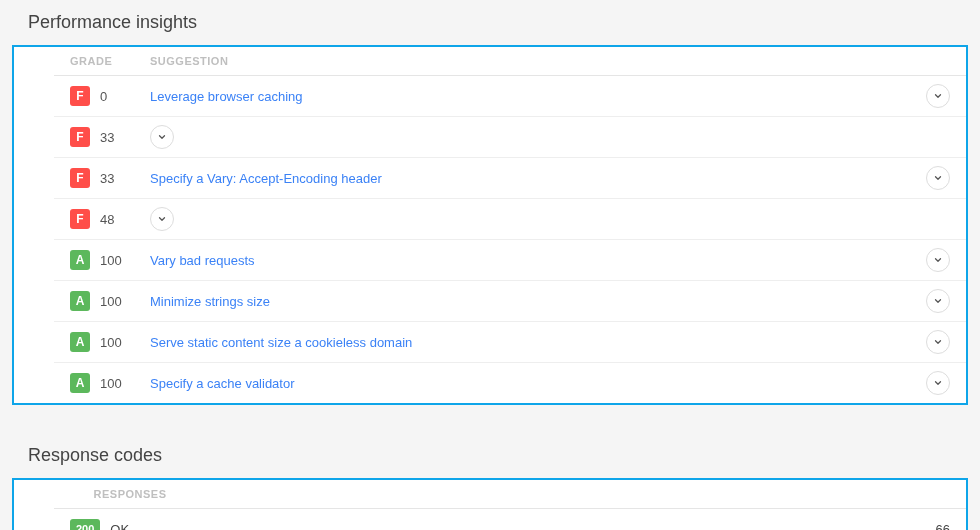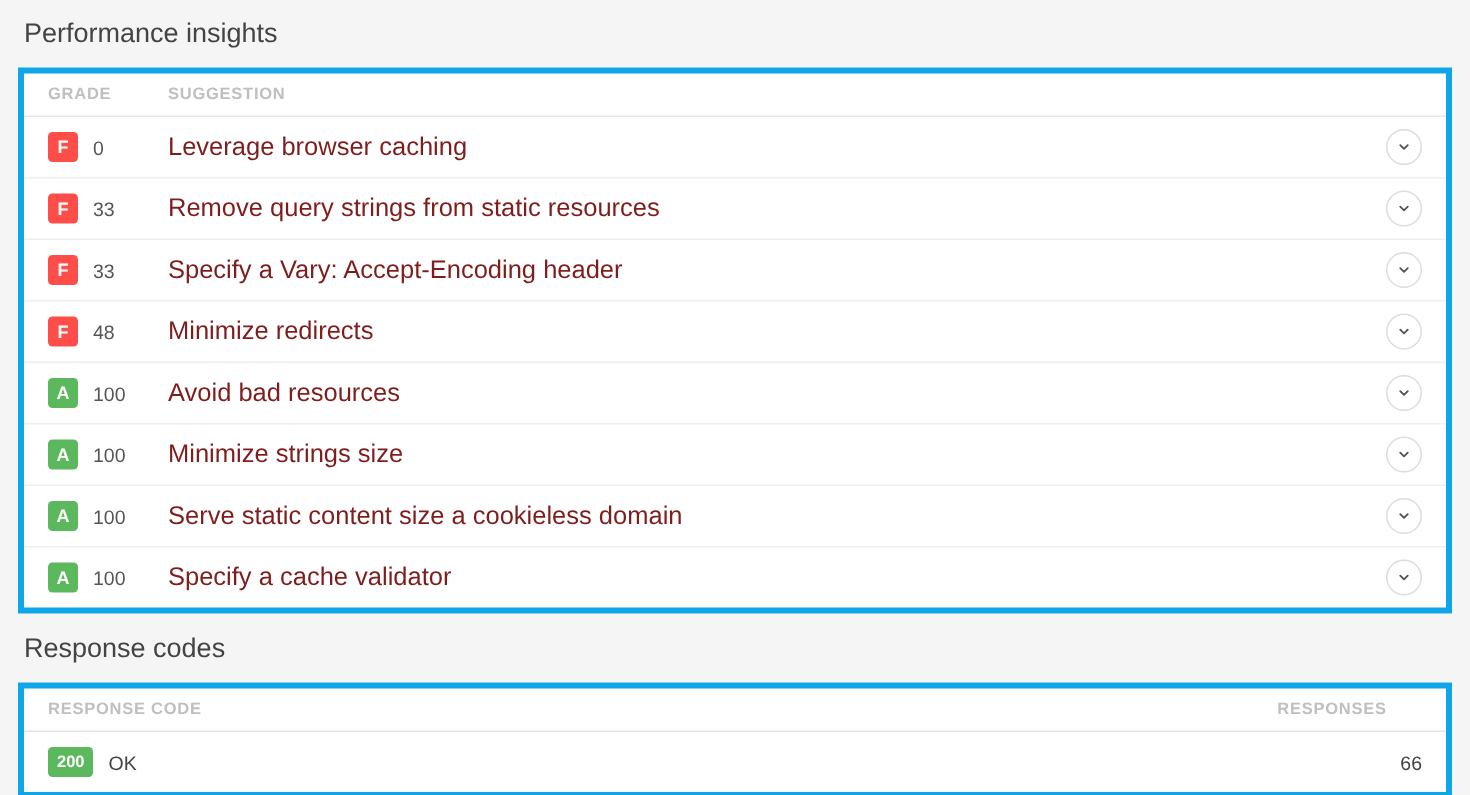--- a/index.html
+++ b/index.html
@@ -13,26 +13,27 @@
       color: #333;
       font-size: 13px;
       padding: 12px;
       width: 980px;
     }
     .section-title {
       font-size: 18px;
       font-weight: 400;
       color: #444;
       margin-bottom: 12px;
-      margin-left: 4px;
+      margin-left: 16px;
     }
     .panel {
       background: #fff;
-      border: 4px solid #0ea5e9;
-      margin-bottom: 13px;
+      border: 2px solid #0ea5e9;
+      margin-bottom: 40px;
+      padding-left: 40px;
     }
     .table-header {
       display: flex;
       align-items: center;
       padding: 8px 16px;
       border-bottom: 1px solid #e5e5e5;
       text-transform: uppercase;
       font-size: 11px;
       font-weight: 700;
       color: #bfbfbf;
@@ -86,22 +87,22 @@
       width: auto;
       padding: 2px 6px;
       font-size: 11px;
     }
     .score {
       color: #555;
       font-size: 13px;
     }
     .suggestion-cell {
       flex: 1;
-      color: #7f1d1d;
-      font-size: 17px;
+      color: #3b82f6;
+      font-size: 13px;
     }
     .chevron-btn {
       width: 24px;
       height: 24px;
       border: 1px solid #ddd;
       border-radius: 50%;
       background: #fff;
       display: flex;
       align-items: center;
       justify-content: center;
@@ -147,21 +148,20 @@
             <span><svg viewBox="0 0 24 24" fill="none" stroke="#555" stroke-width="3" stroke-linecap="round" stroke-linejoin="round">
                 <polyline points="6 9 12 15 18 9"></polyline>
               </svg></span>
           </button>
         </div>
         <div class="row">
           <div class="grade-cell">
             <span class="badge badge-f">F</span>
             <span class="score">33</span>
           </div>
-          <div class="suggestion-cell">Remove query strings from static resources</div>
           <button class="chevron-btn">
             <span><svg viewBox="0 0 24 24" fill="none" stroke="#555" stroke-width="3" stroke-linecap="round" stroke-linejoin="round">
                 <polyline points="6 9 12 15 18 9"></polyline>
               </svg></span>
           </button>
         </div>
         <div class="row">
           <div class="grade-cell">
             <span class="badge badge-f">F</span>
             <span class="score">33</span>
@@ -171,33 +171,32 @@
             <span><svg viewBox="0 0 24 24" fill="none" stroke="#555" stroke-width="3" stroke-linecap="round" stroke-linejoin="round">
                 <polyline points="6 9 12 15 18 9"></polyline>
               </svg></span>
           </button>
         </div>
         <div class="row">
           <div class="grade-cell">
             <span class="badge badge-f">F</span>
             <span class="score">48</span>
           </div>
-          <div class="suggestion-cell">Minimize redirects</div>
-          <button class="chevron-btn">
-            <span><svg viewBox="0 0 24 24" fill="none" stroke="#555" stroke-width="3" stroke-linecap="round" stroke-linejoin="round">
-                <polyline points="6 9 12 15 18 9"></polyline>
-              </svg></span>
-          </button>
-        </div>
-        <div class="row">
-          <div class="grade-cell">
-            <span class="badge badge-a">A</span>
-            <span class="score">100</span>
-          </div>
-          <div class="suggestion-cell">Avoid bad resources</div>
+          <button class="chevron-btn">
+            <span><svg viewBox="0 0 24 24" fill="none" stroke="#555" stroke-width="3" stroke-linecap="round" stroke-linejoin="round">
+                <polyline points="6 9 12 15 18 9"></polyline>
+              </svg></span>
+          </button>
+        </div>
+        <div class="row">
+          <div class="grade-cell">
+            <span class="badge badge-a">A</span>
+            <span class="score">100</span>
+          </div>
+          <div class="suggestion-cell">Vary bad requests</div>
           <button class="chevron-btn">
             <span><svg viewBox="0 0 24 24" fill="none" stroke="#555" stroke-width="3" stroke-linecap="round" stroke-linejoin="round">
                 <polyline points="6 9 12 15 18 9"></polyline>
               </svg></span>
           </button>
         </div>
         <div class="row">
           <div class="grade-cell">
             <span class="badge badge-a">A</span>
             <span class="score">100</span>
@@ -234,21 +233,20 @@
           </button>
         </div>
       </div>
   </div>
 </div>
 
 <div>
   <h2 class="section-title">Response codes</h2>
   <div class="panel">
     <div class="table-header">
-      <div class="col-code">Response code</div>
       <div class="col-responses">Responses</div>
     </div>
     <div id="resp-rows">
         <div class="row">
           <div class="code-cell">
             <span class="badge badge-200">200</span>
             <span>OK</span>
           </div>
           <div class="responses-cell">66</div>
         </div>

